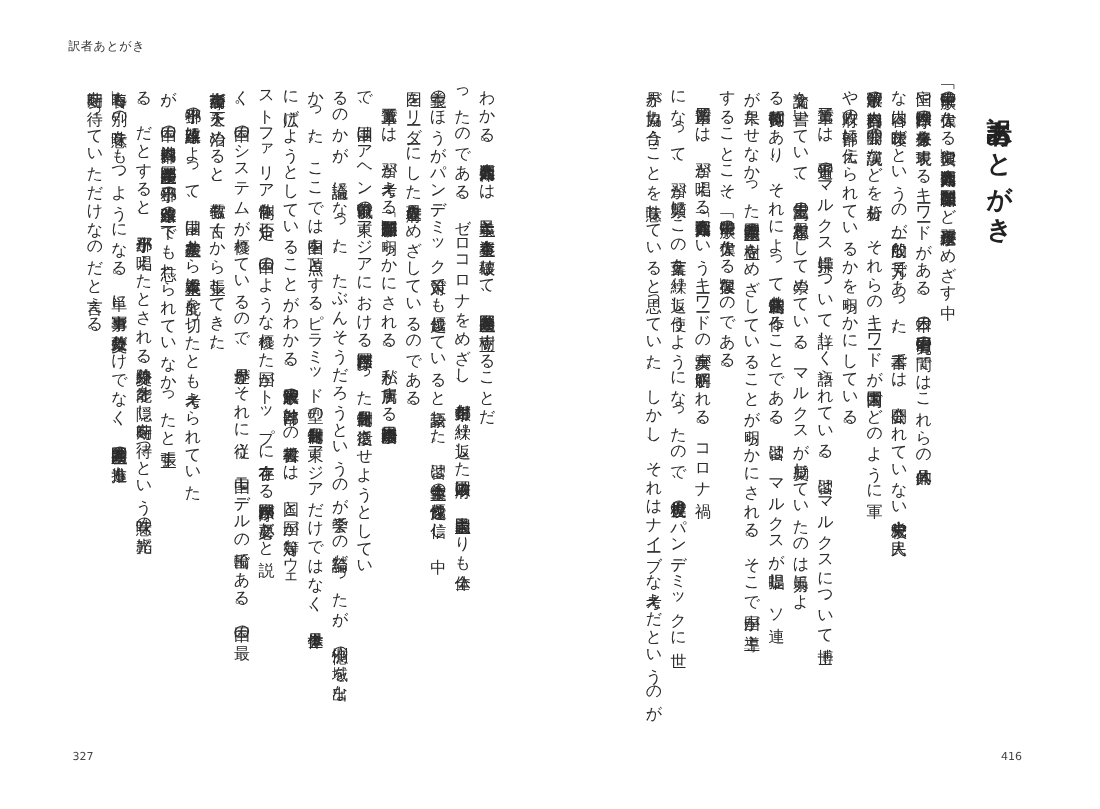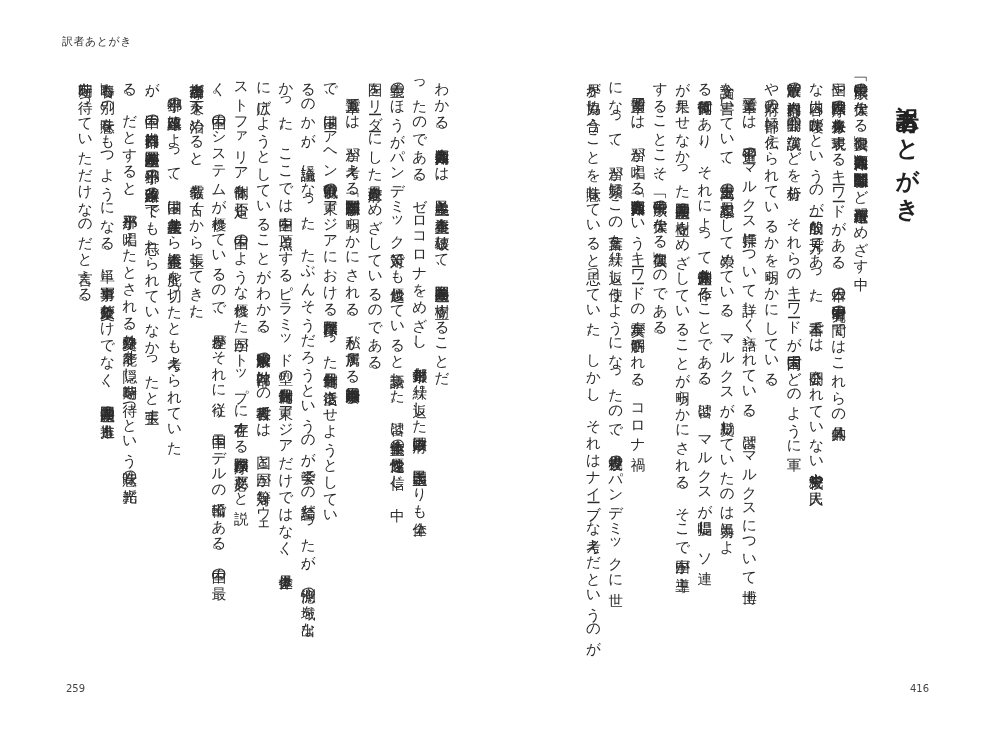--- a/index.html
+++ b/index.html
@@ -105,21 +105,21 @@
       <span class="text-line">ストファリア体制を否定し、中国のような優れた国がトップに存在する国際秩序が必要だと説</span>
       <span class="text-line">く。中国のシステムが優れているので、世界がそれに従う。中国モデルの輸出である。中国の最</span>
       <span class="text-line">高指導者が天下を治めると、儒教も古くから主張してきた。</span>
       <span class="text-line">　鄧小平の改革路線によって、中国は共産主義から資本主義に舵を切ったとも考えられていた</span>
       <span class="text-line">が、中国の内部資料は国際共産主義が鄧小平の改革路線の下でも忘れられていなかったと主張す</span>
       <span class="text-line">る。だとすると、鄧小平が唱えたとされる外交路線、才能を隠し時期を待つという意味の「韜光</span>
       <span class="text-line">養晦」も別の意味をもつようになる。単に軍事力や外交政策だけでなく、国際共産主義の推進も</span>
       <span class="text-line">時期を待っていただけなのだと言える。</span>
     </div>
 
-    <div class="page-number">259</div>
+    <div class="page-number">327</div>
   </div>
 
   <div class="page page-right">
     <div class="chapter-title">訳者あとがき</div>
 
     <div class="text-block">
       <span class="text-line">「中華民族の偉大なる復興」や「人類運命共同体」、「新型国際関係」など習近平政権がめざす中</span>
       <span class="text-line">国や国際秩序の将来像を表現するキーワードがある。日本の中国研究者の間ではこれらの具体的</span>
       <span class="text-line">な内容は曖昧だというのが一般的な見方であった。本書では、公開されていない中央党校や人民</span>
       <span class="text-line">解放軍の内部資料、非公開の演説などを分析し、それらのキーワードが中国国内でどのように軍</span>

